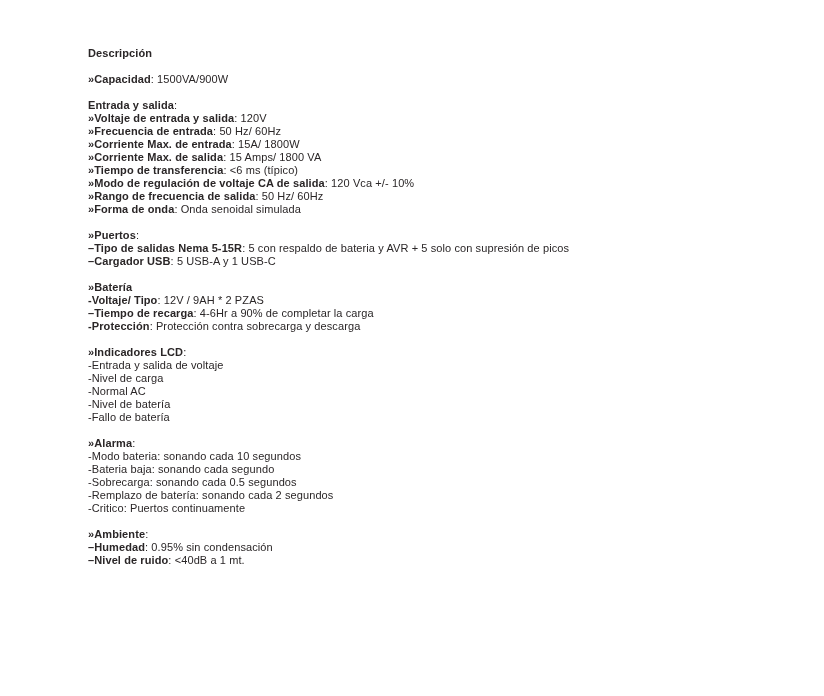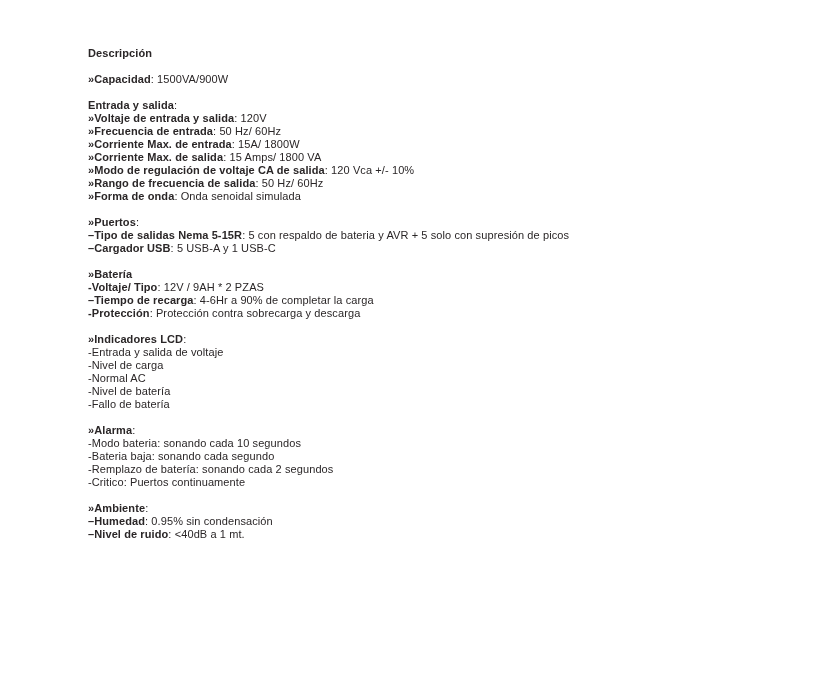--- a/index.html
+++ b/index.html
@@ -42,20 +42,21 @@
     </div>
     <div class="section">
       <div class="line"><span class="b">»Capacidad</span><span>: 1500VA/900W</span></div>
     </div>
     <div class="section">
       <div class="line"><span class="b">Entrada y salida</span><span>:</span></div>
       <div class="line"><span class="b">»Voltaje de entrada y salida</span><span>: 120V</span></div>
       <div class="line"><span class="b">»Frecuencia de entrada</span><span>: 50 Hz/ 60Hz</span></div>
       <div class="line"><span class="b">»Corriente Max. de entrada</span><span>: 15A/ 1800W</span></div>
       <div class="line"><span class="b">»Corriente Max. de salida</span><span>: 15 Amps/ 1800 VA</span></div>
+      <div class="line"><span class="b">»Tiempo de transferencia</span><span>: &lt;6 ms (típico)</span></div>
       <div class="line"><span class="b">»Modo de regulación de voltaje CA de salida</span><span>: 120 Vca +/- 10%</span></div>
       <div class="line"><span class="b">»Rango de frecuencia de salida</span><span>: 50 Hz/ 60Hz</span></div>
       <div class="line"><span class="b">»Forma de onda</span><span>: Onda senoidal simulada</span></div>
     </div>
     <div class="section">
       <div class="line"><span class="b">»Puertos</span><span>:</span></div>
       <div class="line"><span class="b">–Tipo de salidas Nema 5-15R</span><span>: 5 con respaldo de bateria y AVR + 5 solo con supresión de picos</span></div>
       <div class="line"><span class="b">–Cargador USB</span><span>: 5 USB-A y 1 USB-C</span></div>
     </div>
     <div class="section">
@@ -69,20 +70,21 @@
       <div class="line"><span>-Entrada y salida de voltaje</span></div>
       <div class="line"><span>-Nivel de carga</span></div>
       <div class="line"><span>-Normal AC</span></div>
       <div class="line"><span>-Nivel de batería</span></div>
       <div class="line"><span>-Fallo de batería</span></div>
     </div>
     <div class="section">
       <div class="line"><span class="b">»Alarma</span><span>:</span></div>
       <div class="line"><span>-Modo bateria: sonando cada 10 segundos</span></div>
       <div class="line"><span>-Bateria baja: sonando cada segundo</span></div>
+      <div class="line"><span>-Sobrecarga: sonando cada 0.5 segundos</span></div>
       <div class="line"><span>-Remplazo de batería: sonando cada 2 segundos</span></div>
       <div class="line"><span>-Critico: Puertos continuamente</span></div>
     </div>
     <div class="section">
       <div class="line"><span class="b">»Ambiente</span><span>:</span></div>
       <div class="line"><span class="b">–Humedad</span><span>: 0.95% sin condensación</span></div>
       <div class="line"><span class="b">–Nivel de ruido</span><span>: &lt;40dB a 1 mt.</span></div>
     </div>
   </div>
 

